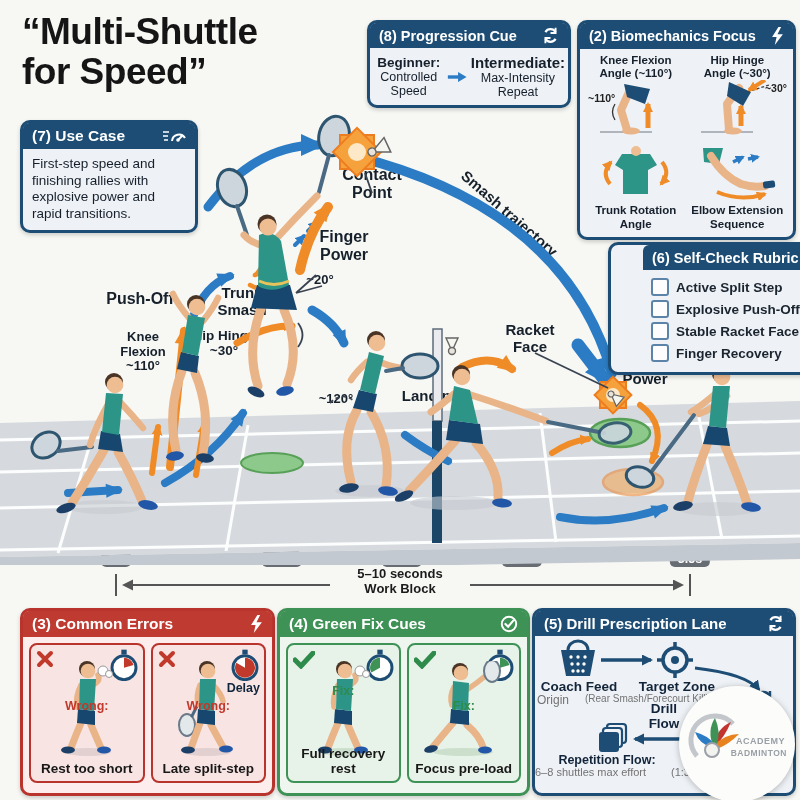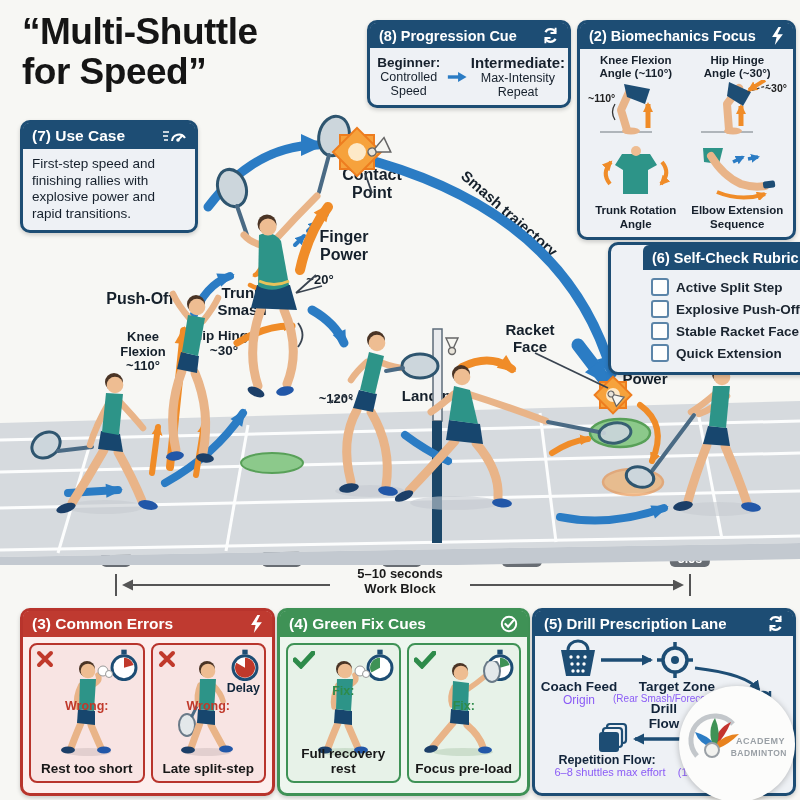--- a/index.html
+++ b/index.html
@@ -26,21 +26,21 @@
   .card{flex:1;border-radius:8px;position:relative;height:136px;}
   .panel.red .card{background:#f8e4e3;border:2.5px solid #b8342c;}
   .panel.green .card{background:#e7f2e8;border:2.5px solid #3f9256;}
   .card-caption{position:absolute;left:0;right:0;bottom:4px;text-align:center;line-height:1.15;}
   .card-caption .cap-label{font-size:12.5px;font-weight:bold;display:block;}
   .panel.red .cap-label{color:#c0392b;}
   .panel.green .cap-label{color:#2e8b4a;}
   .card-caption .cap-text{font-size:13.5px;font-weight:bold;color:#181818;display:block;margin-top:48px;}
   .tbadge{position:absolute;top:551px;background:#686d73;color:#fff;font-weight:bold;font-size:12.5px;padding:1px 8px;border-radius:5px;transform:translateX(-50%);}
   .drill-label{position:absolute;text-align:center;color:#12243a;font-weight:bold;line-height:1.1;white-space:pre-line;}
-  .drill-sub{position:absolute;text-align:center;color:#8b5cf6;font-weight:500;line-height:1.05;white-space:nowrap;}
+  .drill-sub{position:absolute;text-align:left;color:#737373;font-weight:500;line-height:1.05;white-space:nowrap;}
   .bio-cell{position:relative;text-align:center;}
   .bio-label{font-size:11.5px;font-weight:bold;color:#16202c;white-space:pre-line;line-height:1.15;}
   .bio-annot{position:absolute;font-size:10.5px;font-weight:600;color:#222;}
   .logo-badge{position:absolute;left:679px;top:686px;width:116px;height:116px;border-radius:50%;background:#fcfcfb;box-shadow:0 1px 6px rgba(0,0,0,.25);z-index:20;}
   .logo-text{position:absolute;color:#9aa0a6;font-weight:bold;letter-spacing:.5px;}
 </style>
 </head>
 <body>
 
 <div id="stage">
@@ -396,21 +396,21 @@
       <div class="check-row">
           <span class="checkbox"></span>
           <span class="lbl">Explosive Push-Off</span>
         </div>
       <div class="check-row">
           <span class="checkbox"></span>
           <span class="lbl">Stable Racket Face</span>
         </div>
       <div class="check-row">
           <span class="checkbox"></span>
-          <span class="lbl">Quick Extension</span>
+          <span class="lbl">Finger Recovery</span>
         </div>
     </div>
   </div>
 
   <span class="tbadge" style="left:116px;">0s</span>
   <span class="tbadge" style="left:282px;">0.5s</span>
   <span class="tbadge" style="left:402px;">1.5s</span>
   <span class="tbadge" style="left:522px;">2.5s</span>
   <span class="tbadge" style="left:690px;">3.5s</span>
   <svg class="abs" style="left:0;top:566px;" width="800" height="40" viewBox="0 0 800 40">

